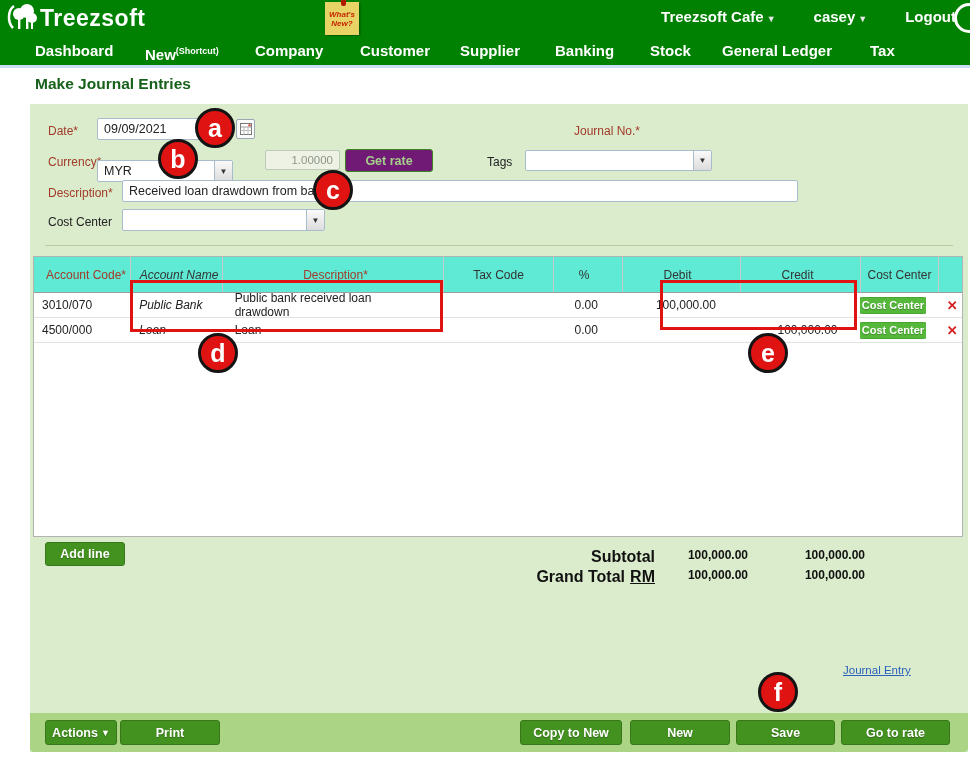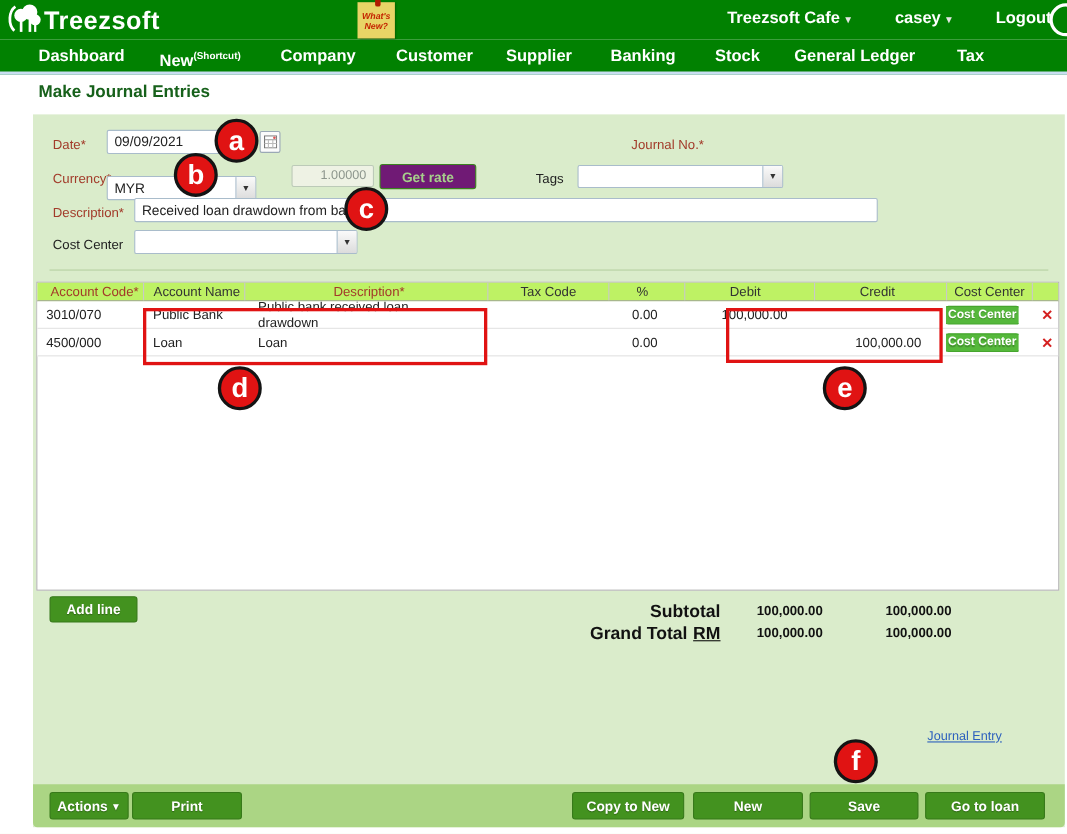--- a/index.html
+++ b/index.html
@@ -44,29 +44,29 @@
   .arrowbox { width:18px; align-self:stretch; border-left:1px solid #a9bccb; background:linear-gradient(#fafafa,#dcdcdc);
               display:flex; align-items:center; justify-content:center; font-size:8px; color:#333; }
   .calbtn { position:absolute; width:19px; height:20px; background:#fbfbfb; border:1px solid #9aa8b5; border-radius:2px;
             display:flex; align-items:center; justify-content:center; cursor:pointer; }
   .getrate { position:absolute; background:#701a75; border:1px solid #3c8220; border-radius:3px; color:#a6cf8b;
              font-size:12.5px; font-weight:bold; display:flex; align-items:center; justify-content:center; cursor:default; }
   .sep { position:absolute; left:15px; right:15px; top:141px; border-top:1px solid #b6cfa2; }
 
   
   .gridtable { position:absolute; left:3px; top:152px; width:930px; height:281px; background:#fff; border:1px solid #b3b3b3; }
-  .g-header { display:flex; height:17px; background:#bef264; border-bottom:1px solid #9e9e9e; }
+  .g-header { display:flex; height:36px; background:#5eead4; border-bottom:1px solid #9e9e9e; }
   .g-header .hcell { font-size:12px; color:#333; display:flex; align-items:center; justify-content:center;
                      border-right:1px solid #c9c9c9; overflow:hidden; }
   .g-header .hcell:last-child { border-right:none; }
   .g-header .hcell.red { color:#a23b2a; }
   .g-row { display:flex; height:25px; border-bottom:1px solid #e2e2e2; background:#fff;gap:16px; }
   .g-row .cell { font-size:12px; color:#222; display:flex; align-items:center; overflow:hidden; }
   .c0 { width:97px; padding-left:8px; }
-  .c1 { width:92px; padding-left:5px; }
+  .c1 { width:92px; padding-left:5px;font-style:italic; }
   .c2 { width:221px; padding-left:5px; }
   .c3 { width:110px; }
   .c4 { width:69px;  justify-content:flex-end; padding-right:8px; }
   .c5 { width:118px; justify-content:flex-end; padding-right:8px; }
   .c6 { width:120px; justify-content:flex-end; padding-right:6px; }
   .c7 { width:78px;  justify-content:center; }
   .c8 { width:23px;  justify-content:center; }
   .cc-btn { background:#55b83b; border:1px solid #46a52e; border-radius:9px; color:#fff; font-size:11px;
             font-weight:bold; padding:1px 7px 2px; cursor:pointer; text-shadow:0 1px 1px rgba(0,0,0,.25); white-space:nowrap; }
   .del-x { color:#d42020; font-size:13px; font-weight:bold; cursor:pointer; }
@@ -230,21 +230,21 @@
 
     <div class="bottombar">
       <span class="greenbtn" style="left:15px; top:7px; width:72px; height:25px">
         <span>Actions</span>
           <span class="caret" style="color:#fff">▼</span>
       </span>
       <span class="greenbtn" style="left:90px; top:7px; width:100px; height:25px">Print</span>
       <span class="greenbtn" style="left:490px; top:7px; width:102px; height:25px">Copy to New</span>
       <span class="greenbtn" style="left:600px; top:7px; width:100px; height:25px">New</span>
       <span class="greenbtn" style="left:706px; top:7px; width:99px; height:25px">Save</span>
-      <span class="greenbtn" style="left:811px; top:7px; width:109px; height:25px">Go to loan</span>
+      <span class="greenbtn" style="left:811px; top:7px; width:109px; height:25px">Go to rate</span>
     </div>
   </div>
 
   <div class="ann-rect" style="left:130px; top:280px; width:313px; height:52px"></div>
   <div class="ann-rect" style="left:660px; top:280px; width:197px; height:50px"></div>
 
   <div class="ann-circle" style="left:195px; top:108px">a</div>
   <div class="ann-circle" style="left:158px; top:139px">b</div>
   <div class="ann-circle" style="left:313px; top:170px">c</div>
   <div class="ann-circle" style="left:198px; top:333px">d</div>

